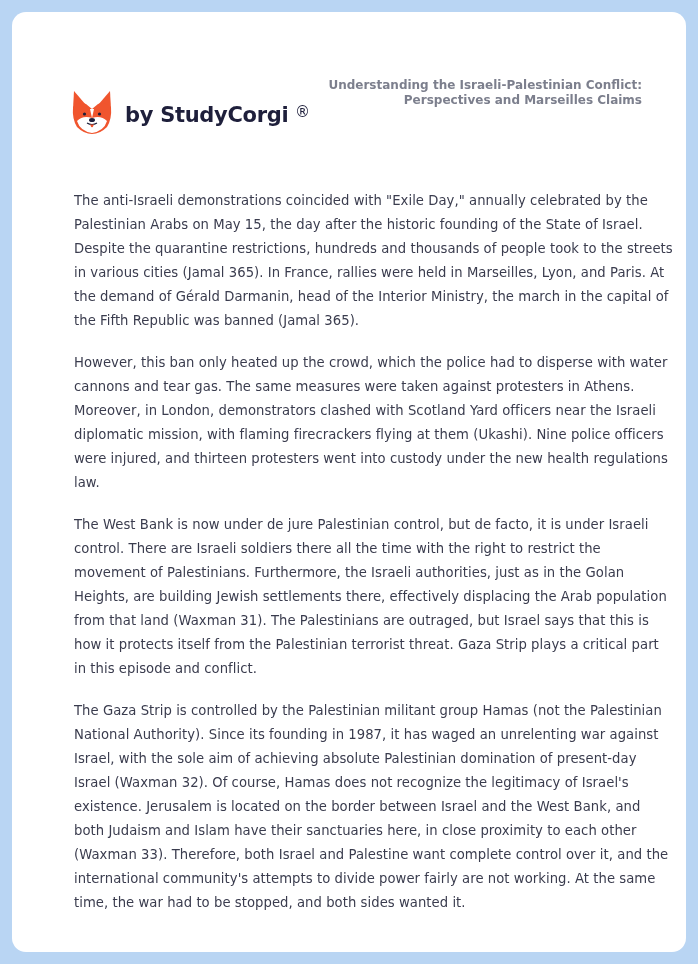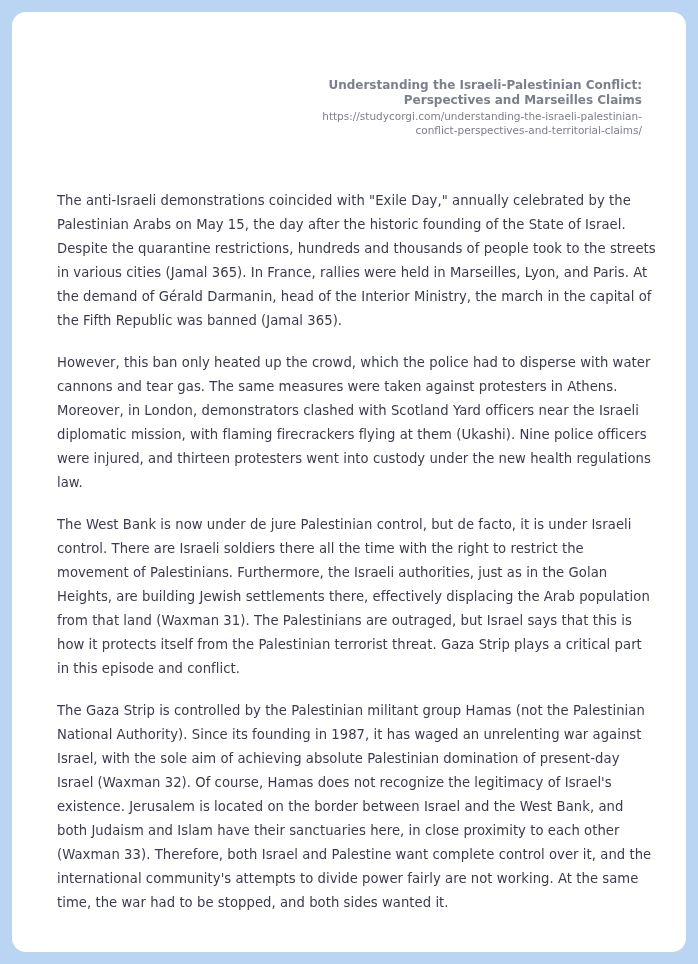--- a/index.html
+++ b/index.html
@@ -72,48 +72,68 @@
       font-family: "DejaVu Sans", sans-serif;
       font-size: 10.5px;
       line-height: 14px;
       color: #7c7f8d;
       margin-top: 2px;
       text-decoration: none;
       display: block;
     }
     .content {
       position: absolute;
-      left: 45px;
+      left: 62px;
       top: 177px;
       width: 600px;
     }
     .content p {
       margin: 0 0 18px 0;
       font-family: "DejaVu Sans", sans-serif;
       font-size: 13.2px;
       line-height: 24px;
       color: #3a3c4e;
       letter-spacing: 0.05px;
     }
   </style>
 </head>
 <body>
 
 <div class="card">
 
+  <div class="logo">
+    <svg class="logo-icon" viewBox="0 0 42 46">
+
+      <path d="M3 2 L15 16 L8 24 L2 20 Z" fill="#f0552e"></path>
+      <path d="M39 2 L27 16 L34 24 L40 20 Z" fill="#f0552e"></path>
+
+      <path d="M2 18 Q1 30 6 38 Q13 45 21 45 Q29 45 36 38 Q41 30 40 18 Q34 12 27 15 L21 20 L15 15 Q8 12 2 18 Z" fill="#f0552e"></path>
+
+      <path d="M6 32 Q12 26 21 29 Q30 26 36 32 Q33 42 21 44 Q9 42 6 32 Z" fill="#ffffff"></path>
+
+      <path d="M19 20 L21 29 L23 20 Z" fill="#ffffff"></path>
+
+      <circle cx="13.5" cy="25" r="1.6" fill="#1e1f3b"></circle>
+      <circle cx="28.5" cy="25" r="1.6" fill="#1e1f3b"></circle>
+
+      <ellipse cx="21" cy="31" rx="3" ry="2" fill="#1e1f3b"></ellipse>
+
+      <path d="M16 34 Q21 37 26 34" stroke="#1e1f3b" stroke-width="1.2" fill="none"></path>
+
+      <path d="M19 35.5 Q21 41 23 35.5 Z" fill="#f0552e"></path>
+    </svg>
+    <span class="logo-text">by StudyCorgi</span>
+    <span class="logo-reg">®</span>
+  </div>
 
   <div class="header-right">
     <p class="doc-title">
       <span>Understanding the Israeli-Palestinian Conflict:</span><br>
       <span>Perspectives and Marseilles Claims</span>
     </p>
-    <a class="doc-url">
-      <span>https://studycorgi.com/understanding-the-israeli-palestinian-</span><br>
-      <span>conflict-perspectives-and-territorial-claims/</span>
-    </a>
   </div>
 
   <div class="content">
     <p>The anti-Israeli demonstrations coincided with "Exile Day," annually celebrated by the Palestinian Arabs on May 15, the day after the historic founding of the State of Israel. Despite the quarantine restrictions, hundreds and thousands of people took to the streets in various cities (Jamal 365). In France, rallies were held in Marseilles, Lyon, and Paris. At the demand of Gérald Darmanin, head of the Interior Ministry, the march in the capital of the Fifth Republic was banned (Jamal 365).</p>
     <p>However, this ban only heated up the crowd, which the police had to disperse with water cannons and tear gas. The same measures were taken against protesters in Athens. Moreover, in London, demonstrators clashed with Scotland Yard officers near the Israeli diplomatic mission, with flaming firecrackers flying at them (Ukashi). Nine police officers were injured, and thirteen protesters went into custody under the new health regulations law.</p>
     <p>The West Bank is now under de jure Palestinian control, but de facto, it is under Israeli control. There are Israeli soldiers there all the time with the right to restrict the movement of Palestinians. Furthermore, the Israeli authorities, just as in the Golan Heights, are building Jewish settlements there, effectively displacing the Arab population from that land (Waxman 31). The Palestinians are outraged, but Israel says that this is how it protects itself from the Palestinian terrorist threat. Gaza Strip plays a critical part in this episode and conflict.</p>
     <p>The Gaza Strip is controlled by the Palestinian militant group Hamas (not the Palestinian National Authority). Since its founding in 1987, it has waged an unrelenting war against Israel, with the sole aim of achieving absolute Palestinian domination of present-day Israel (Waxman 32). Of course, Hamas does not recognize the legitimacy of Israel's existence. Jerusalem is located on the border between Israel and the West Bank, and both Judaism and Islam have their sanctuaries here, in close proximity to each other (Waxman 33). Therefore, both Israel and Palestine want complete control over it, and the international community's attempts to divide power fairly are not working. At the same time, the war had to be stopped, and both sides wanted it.</p>
   </div>
 
 </div>

